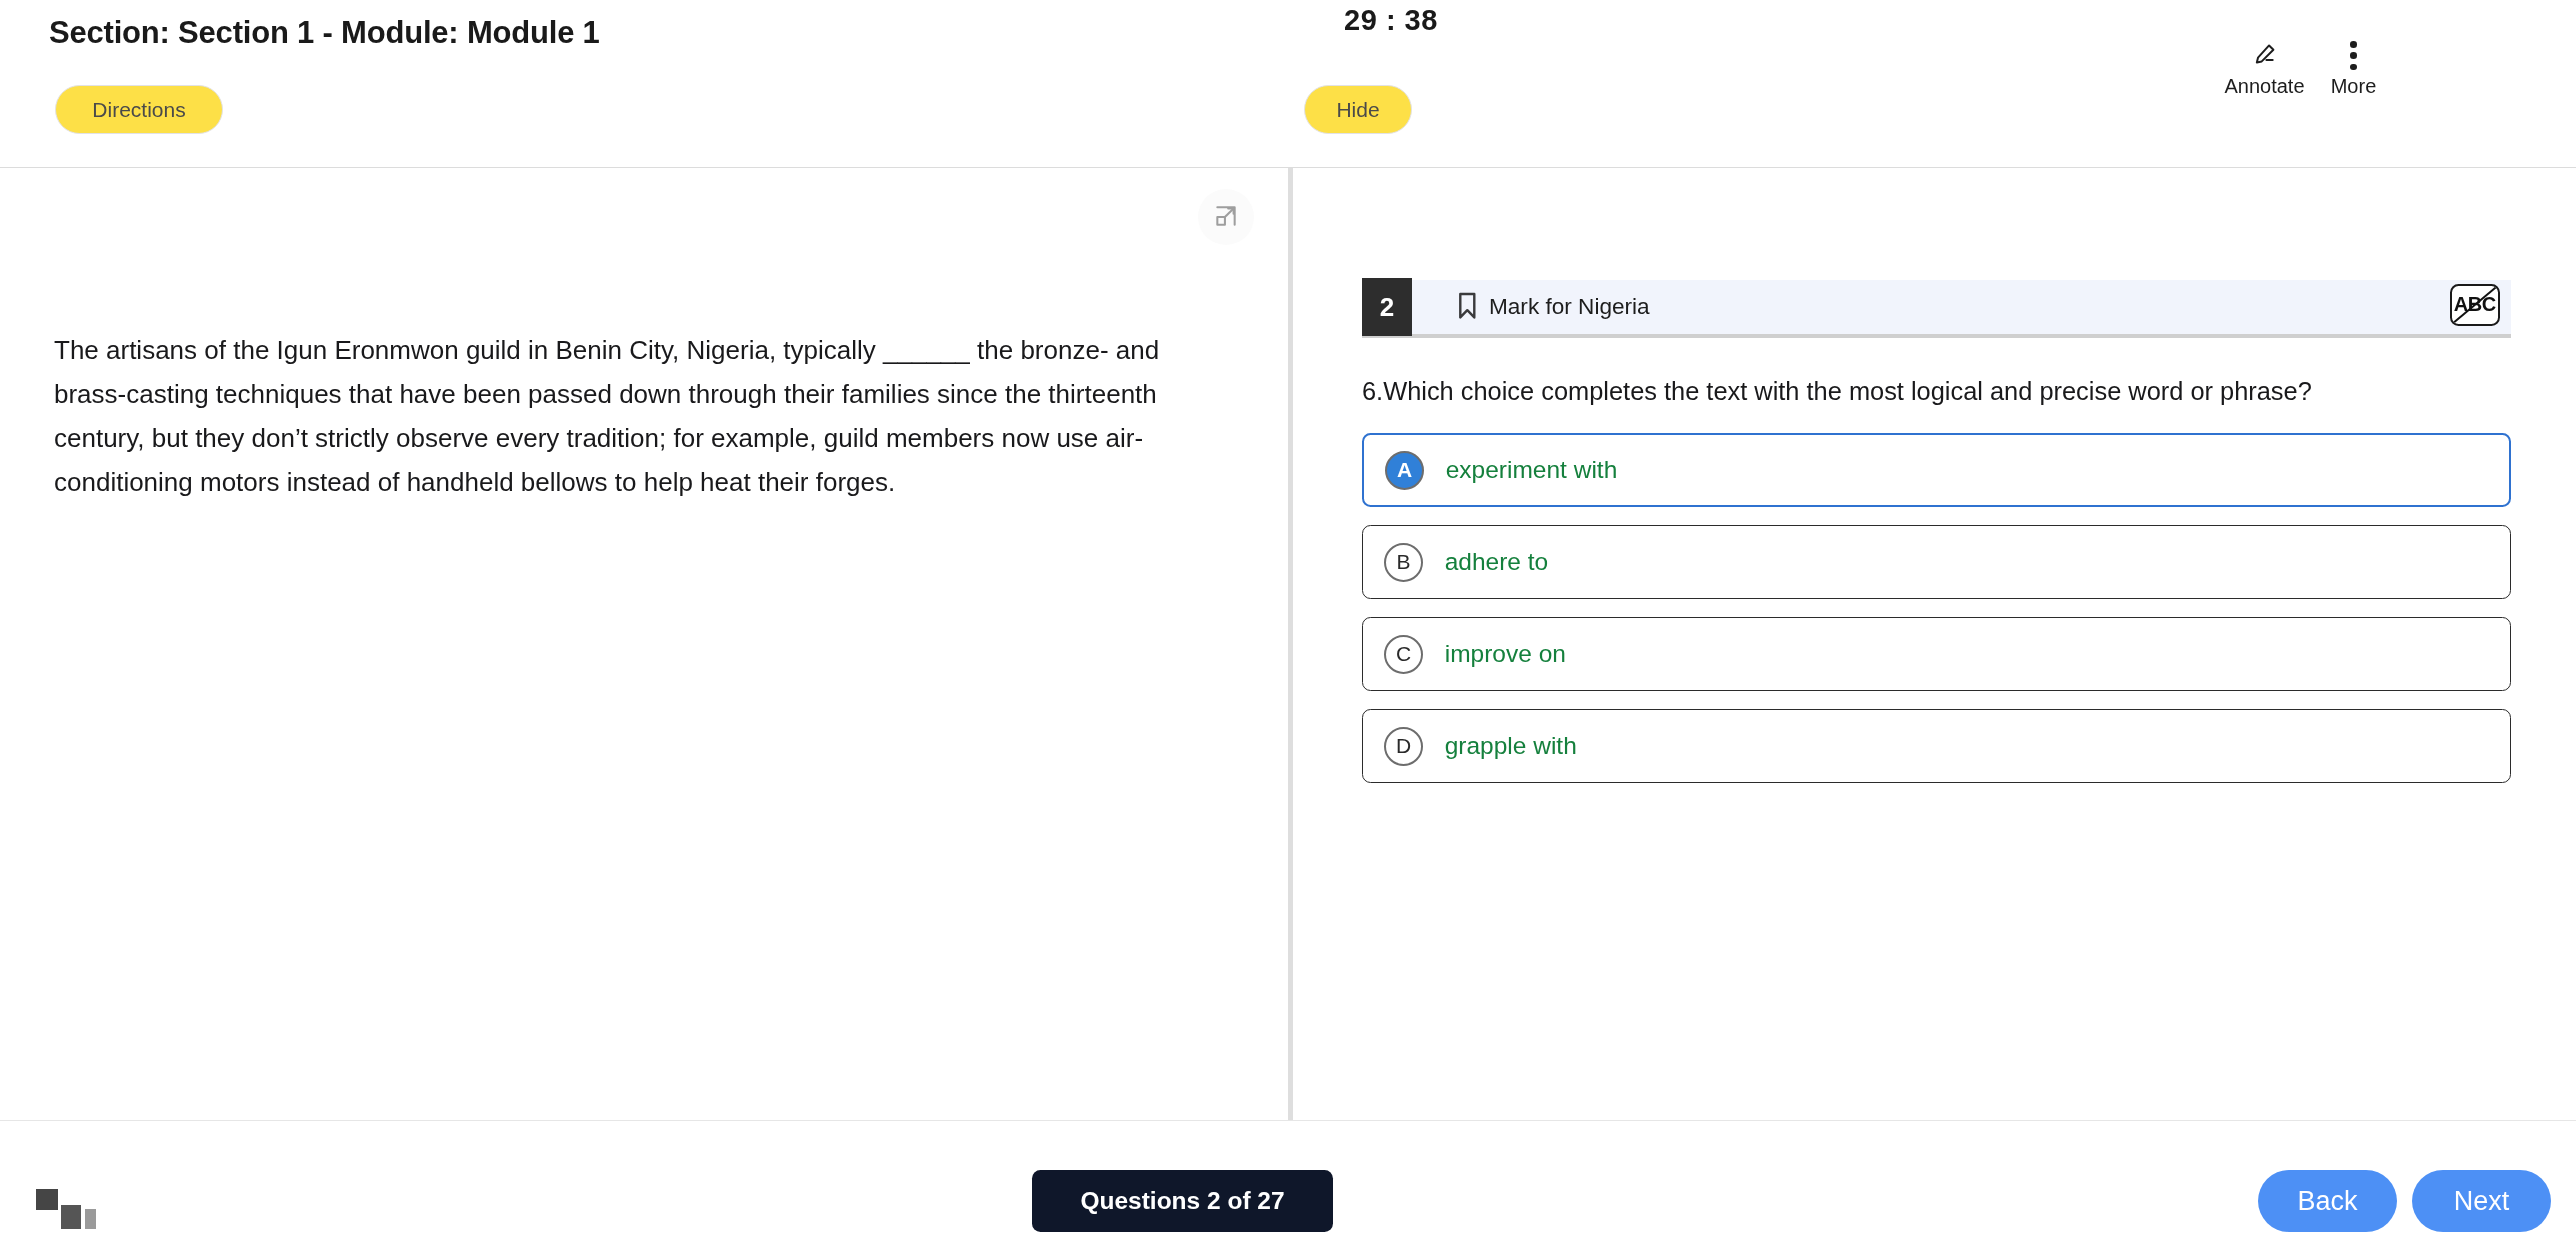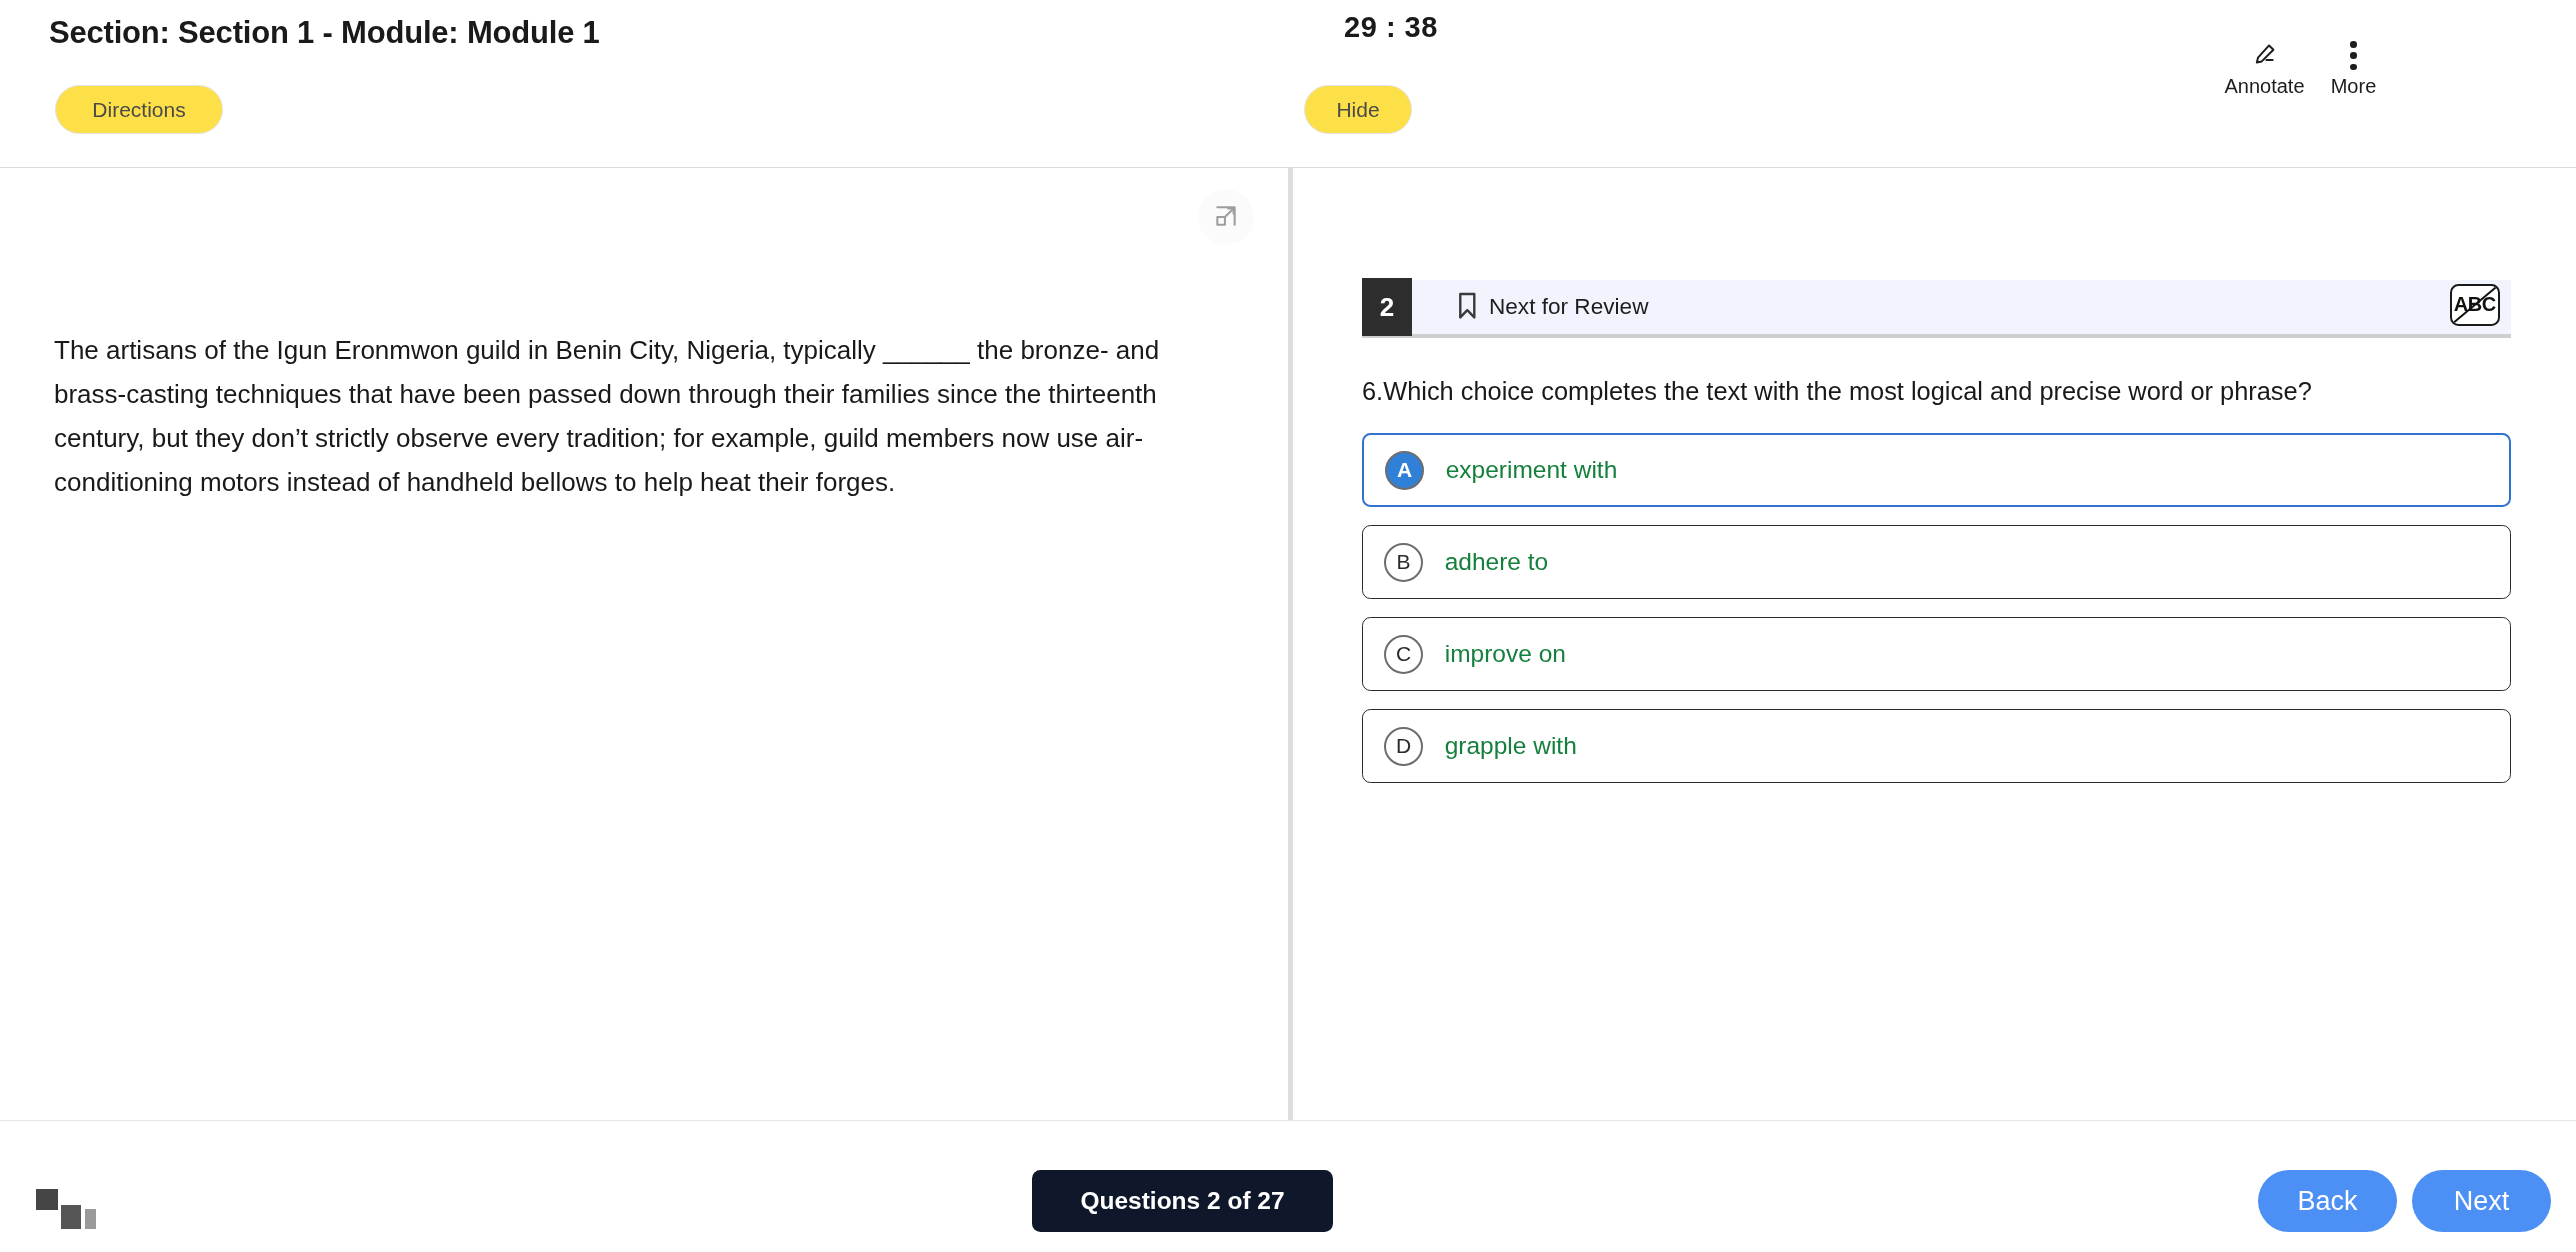--- a/index.html
+++ b/index.html
@@ -56,21 +56,21 @@
 
   .directions-btn {
     left: 55px;
     top: 85px;
     width: 168px;
   }
 
   .timer {
     position: absolute;
     left: 1297px;
-    top: 11px;
+    top: 4px;
     width: 188px;
     text-align: center;
     font-size: 29px;
     font-weight: bold;
     color: #1a1a1a;
     letter-spacing: 0.5px;
   }
 
   .hide-btn {
     left: 1304px;
@@ -409,21 +409,21 @@
       <div class="qbar-wrap">
         <div class="qbar">
           <div class="qnum">2</div>
 
           <div class="mark-review">
             <span>
               <svg width="22.6" height="28" viewBox="0 0 16 22" fill="none" stroke="#3a3a3c" stroke-width="1.9" stroke-linejoin="round">
                 <path d="M2.5 1.6 H13.5 V20 L8 14.3 L2.5 20 Z"></path>
               </svg>
             </span>
-            <span class="mark-review-label">Next for Review</span>
+            <span class="mark-review-label">Mark for Nigeria</span>
           </div>
 
           <div class="abc-btn">
             <span class="abc-text">ABC</span>
             <span class="abc-slash"></span>
           </div>
         </div>
       </div>
 
       <div class="question-stem">6.Which choice completes the text with the most logical and precise word or phrase?</div>

